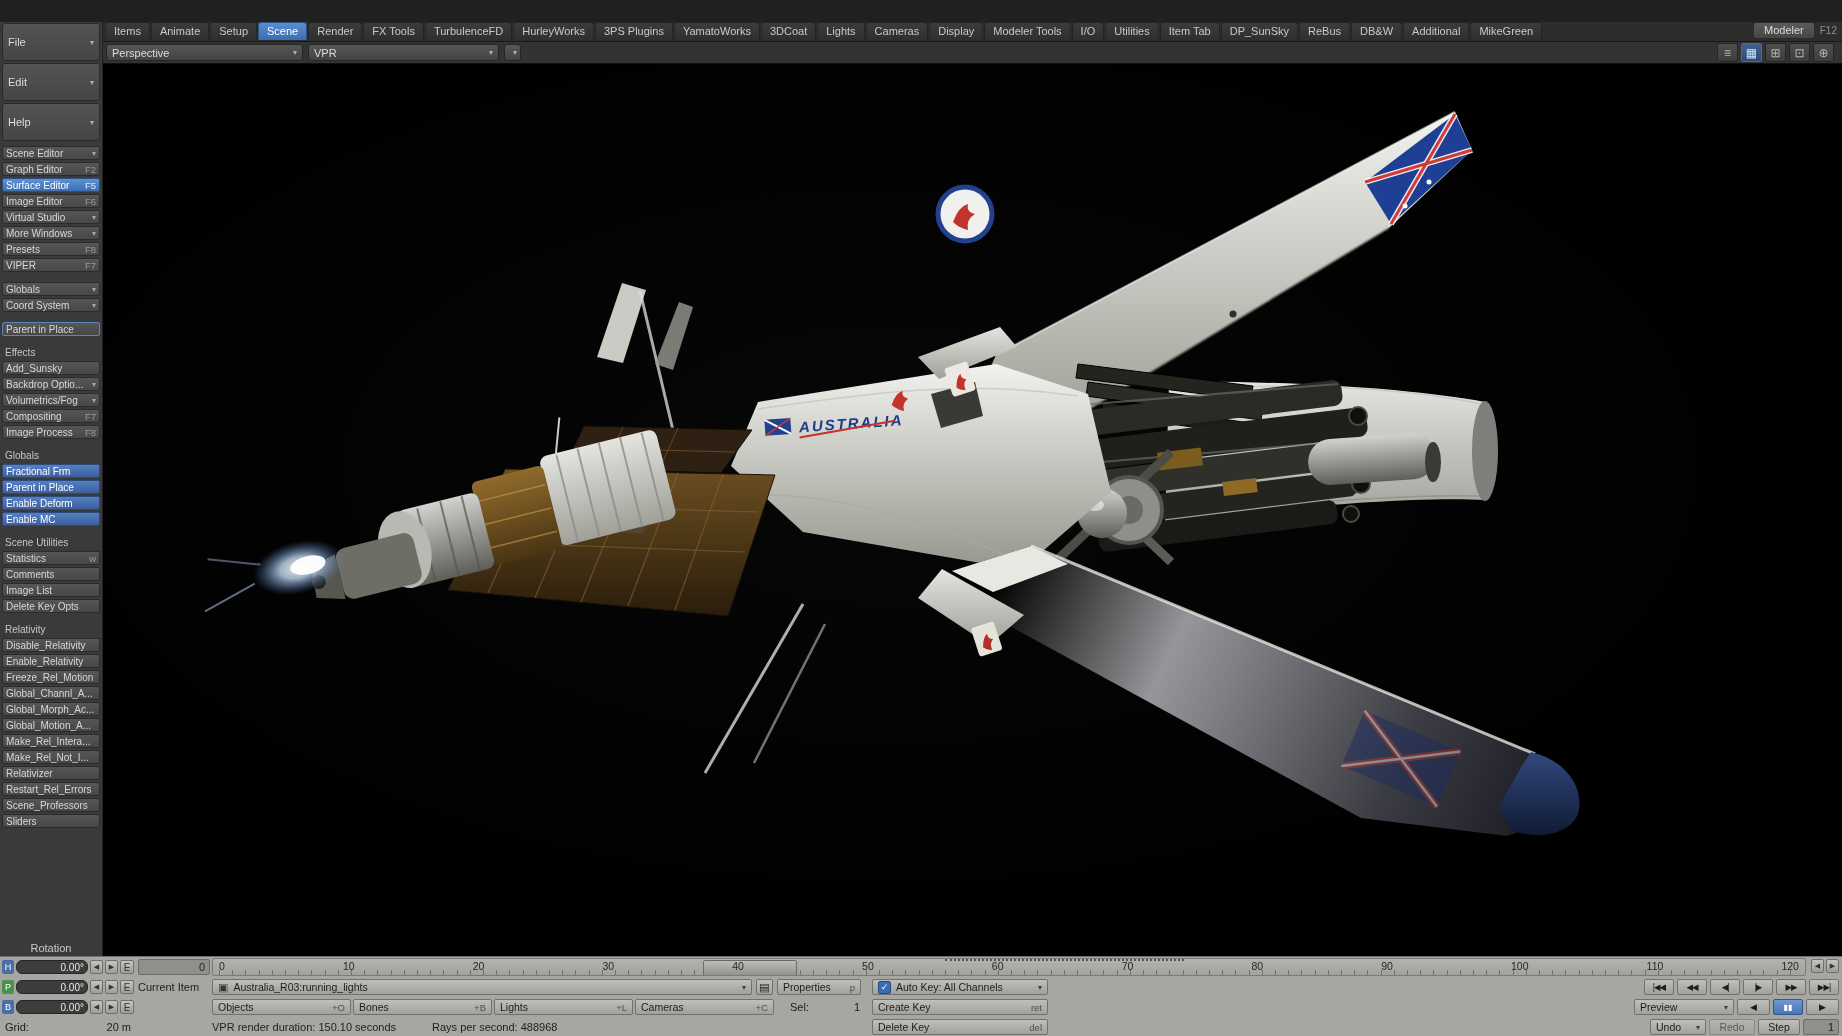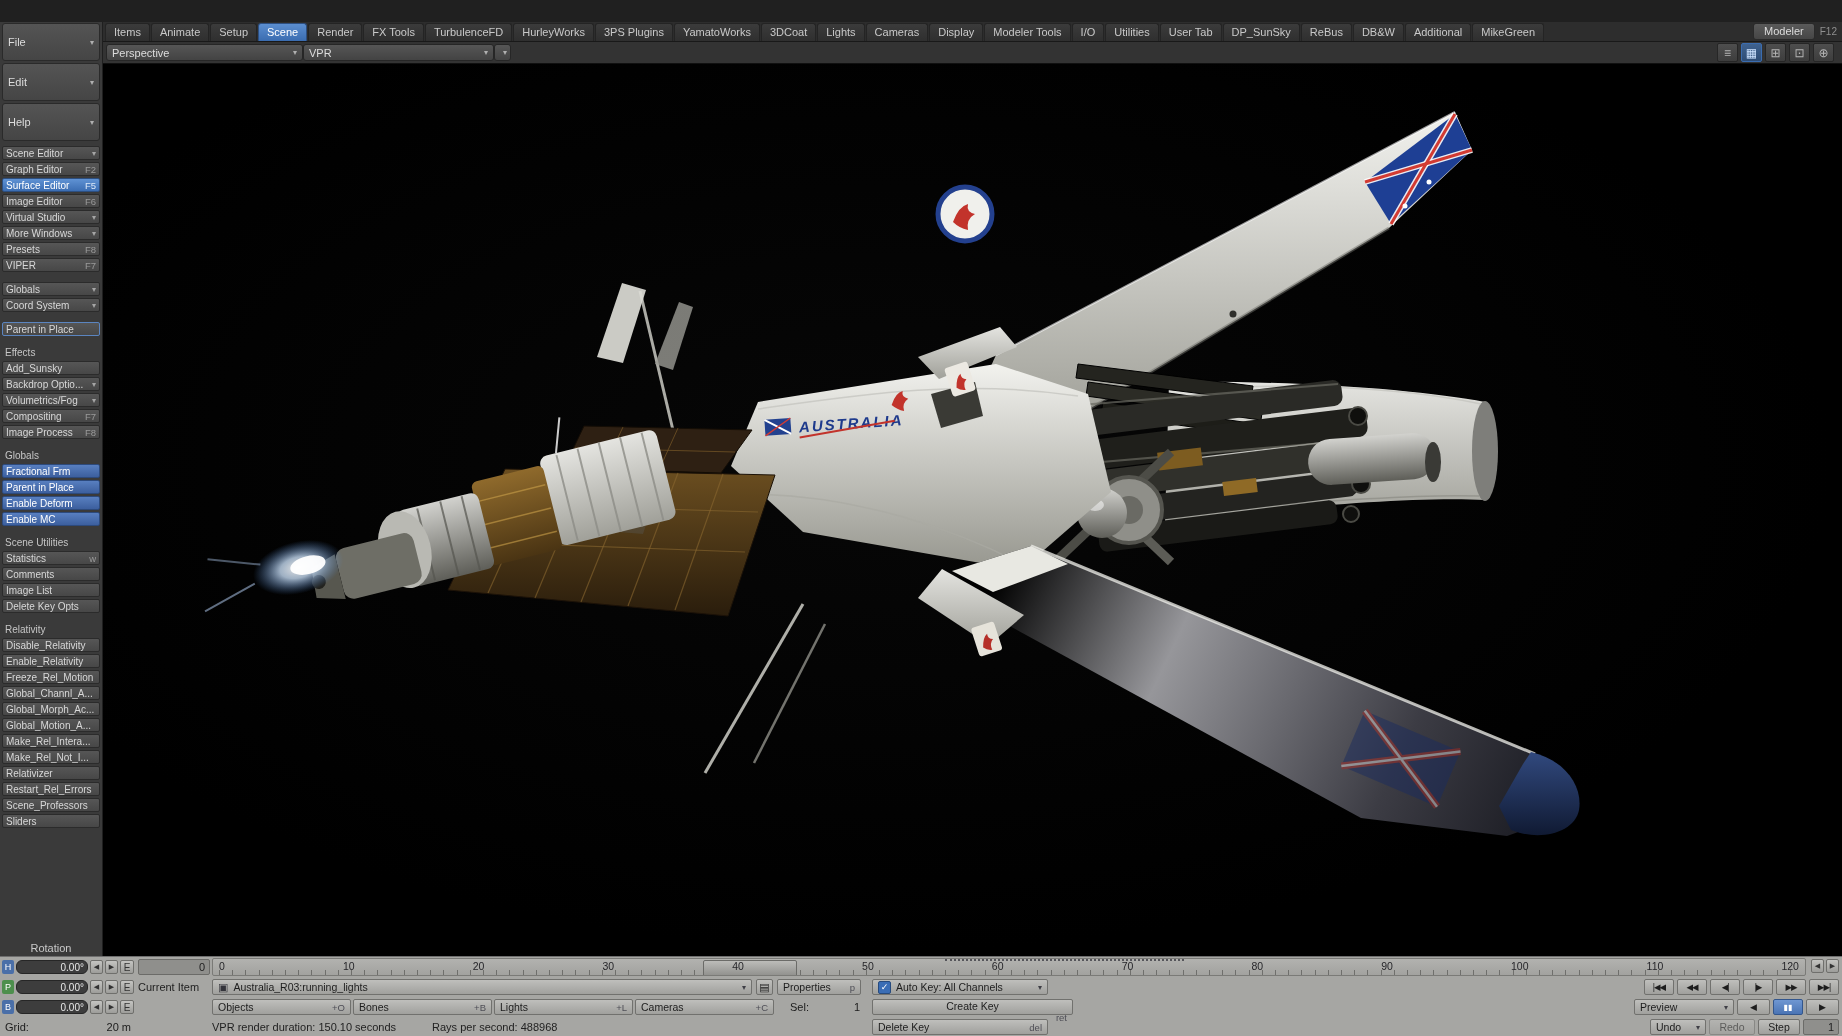--- a/index.html
+++ b/index.html
@@ -9,33 +9,33 @@
   
   .titlebar{position:absolute;top:0;left:0;right:0;height:22px;background:#060606;
             display:flex;align-items:center;gap:6px;padding:0 5px;color:#b9b9b9;font-size:12px;}
   .appicon{width:13px;height:13px;border-radius:2px;background:linear-gradient(135deg,#7fb0e4,#2a5fa0);flex:0 0 auto;}
   .title-text{white-space:nowrap;overflow:hidden;}
   .win-btns{margin-left:auto;display:flex;}
   .win-btn{width:36px;height:22px;display:flex;align-items:center;justify-content:center;color:#cfcfcf;font-size:12px;}
 
   
   .menubar{position:absolute;top:22px;left:103px;right:0;height:20px;background:#2d2d2d;
-           display:flex;align-items:center;border-bottom:1px solid #191919;box-sizing:border-box;padding-left:2px;}
+           display:flex;align-items:flex-start;border-bottom:1px solid #191919;box-sizing:border-box;padding-left:2px;}
   .tab{height:17px;line-height:17px;padding:0 8px;font-size:11px;color:#c9c9c9;white-space:nowrap;
        background:linear-gradient(#3b3b3b,#2f2f2f);border:1px solid #242424;border-bottom:none;
        border-radius:3px 3px 0 0;margin-right:1px;}
   .tab.active{background:linear-gradient(#5b8ed0,#3a6cb0);color:#fff;border-color:#2d4f80;}
   .menubar-right{margin-left:auto;display:flex;align-items:center;gap:5px;padding:0 5px 1px 0;}
   .modeler-btn{height:15px;line-height:15px;padding:0 10px;background:linear-gradient(#5a5a5a,#464646);
                border:1px solid #2a2a2a;border-radius:3px;color:#ddd;font-size:11px;}
   .menu-key{color:#8f8f8f;font-size:10px;}
 
   
   .controlsrow{position:absolute;top:42px;left:103px;right:0;height:22px;background:#333;
-               display:flex;align-items:center;padding:0 3px;box-sizing:border-box;border-bottom:1px solid #101010;}
+               display:flex;align-items:center;gap:5px;padding:0 3px;box-sizing:border-box;border-bottom:1px solid #101010;}
   .vp-dd{height:17px;display:flex;align-items:center;background:linear-gradient(#565656,#434343);
          border:1px solid #262626;border-radius:3px;color:#ddd;font-size:11px;padding:0 5px;box-sizing:border-box;}
   .vp-dd.persp{width:197px;}
   .vp-dd.vpr{width:191px;}
   .vp-dd.mini{width:17px;justify-content:center;padding:0;}
   .dd{margin-left:auto;font-size:8px;color:#b0b0b0;padding-left:5px;}
   .vp-icons{margin-left:auto;display:flex;gap:3px;padding-right:5px;}
   .vp-icon{width:19px;height:17px;display:flex;align-items:center;justify-content:center;
            background:linear-gradient(#4e4e4e,#3d3d3d);border:1px solid #262626;border-radius:2px;
            color:#b5b5b5;font-size:12px;}
@@ -114,21 +114,21 @@
   .ak{left:872px;width:176px;gap:5px;}
   .checkbox{width:11px;height:11px;background:#3a6db5;border:1px solid #274b7e;border-radius:2px;color:#fff;
             font-size:9px;display:flex;align-items:center;justify-content:center;flex:0 0 auto;}
   .transport{right:3px;display:flex;gap:3px;}
   .tr-btn{min-width:30px;justify-content:center;font-size:8.5px;letter-spacing:-1px;padding:0 3px;}
 
   .it-group{left:212px;display:flex;gap:2px;}
   .it-btn{width:139px;}
   .sel-label{left:790px;display:flex;align-items:center;}
   .sel-val{left:816px;width:44px;display:flex;align-items:center;justify-content:flex-end;color:#1c1c1c;}
-  .ck-btn{left:872px;width:201px;flex-direction:column;}
+  .ck-btn{left:872px;width:176px;}
   .rowC .rgroup{right:3px;display:flex;gap:3px;}
   .preview-btn{width:100px;}
   .nav-btn{width:33px;justify-content:center;font-size:9px;}
   .pause-btn{width:30px;justify-content:center;font-size:8px;letter-spacing:0;}
 
   .grid-block{left:2px;width:132px;display:flex;align-items:center;justify-content:space-between;padding:0 3px;color:#1c1c1c;}
   .status{left:212px;display:flex;align-items:center;gap:36px;color:#222;}
   .dk-btn{left:872px;width:176px;}
   .rowD .rgroup{right:3px;display:flex;gap:3px;}
   .undo-btn{width:56px;}
@@ -189,21 +189,21 @@
         <div class="tab">
         <span>Modeler Tools</span>
       </div>
         <div class="tab">
         <span>I/O</span>
       </div>
         <div class="tab">
         <span>Utilities</span>
       </div>
         <div class="tab">
-        <span>User Tab</span>
+        <span>Item Tab</span>
       </div>
         <div class="tab">
         <span>DP_SunSky</span>
       </div>
         <div class="tab">
         <span>ReBus</span>
       </div>
         <div class="tab">
         <span>DB&amp;W</span>
       </div>

